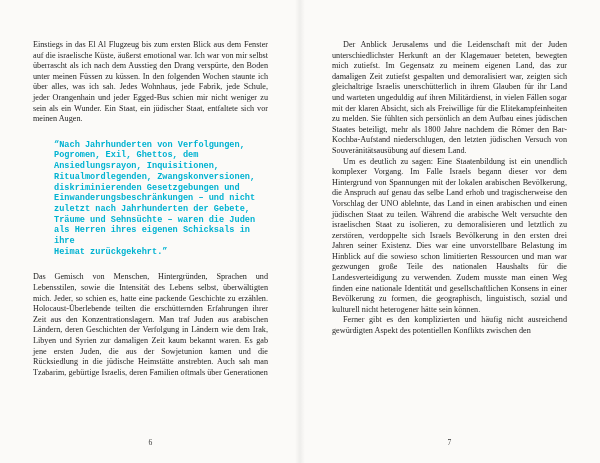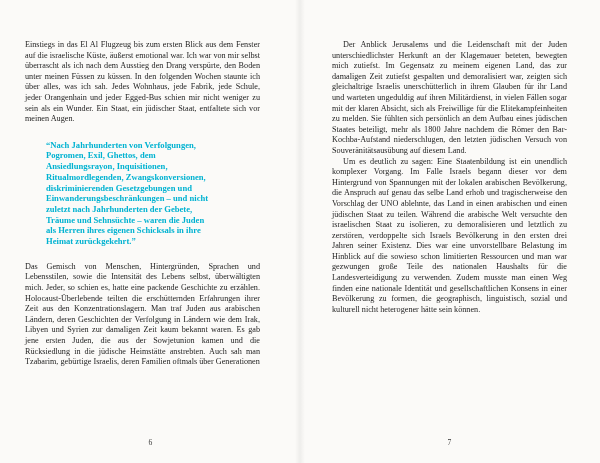--- a/index.html
+++ b/index.html
@@ -16,21 +16,21 @@
     position:absolute; left:295px; top:0; width:10px; height:463px;
     background:linear-gradient(to right, rgba(0,0,0,0), rgba(0,0,0,0.05) 50%, rgba(0,0,0,0));
     pointer-events:none;
   }
   .col {
     position:absolute; top:40px; width:235px;
     font-size:8.2px; line-height:10.6px;
     text-align:justify;
     hyphens:auto; -webkit-hyphens:auto;
   }
-  .col-left  { left:25px; }
+  .col-left  { left:33px; }
   .col-right { left:332px; }
   .para { text-align:justify; }
   .para.indent { text-indent:11px; }
   .quote {
     margin:15px 0 15px 21px;
     width:208px;
     font-weight:bold;
     font-size:8.6px;
     line-height:10.7px;
     text-align:left;
@@ -46,35 +46,36 @@
 </style>
 </head>
 <body>
 
 <div class="spread">
 
   <div class="gutter"></div>
 
   <div class="col col-left">
     <p class="para">Einstiegs in das El Al Flugzeug bis zum ersten Blick aus dem Fenster auf die israelische Küste, äußerst emotional war. Ich war von mir selbst überrascht als ich nach dem Ausstieg den Drang verspürte, den Boden unter meinen Füssen zu küssen. In den folgenden Wochen staunte ich über alles, was ich sah. Jedes Wohnhaus, jede Fabrik, jede Schule, jeder Orangenhain und jeder Egged-Bus schien mir nicht weniger zu sein als ein Wunder. Ein Staat, ein jüdischer Staat, entfaltete sich vor meinen Augen.</p>
-    <div class="quote" style="color: rgb(0, 178, 209);">“Nach Jahrhunderten von Verfolgungen,
+    <div class="quote" style="color: rgb(0, 178, 209); font-family: Liberation Mono, monospace;">“Nach Jahrhunderten von Verfolgungen,
 Pogromen, Exil, Ghettos, dem
 Ansiedlungsrayon, Inquisitionen,
 Ritualmordlegenden, Zwangskonversionen,
 diskriminierenden Gesetzgebungen und
 Einwanderungsbeschränkungen – und nicht
 zuletzt nach Jahrhunderten der Gebete,
 Träume und Sehnsüchte – waren die Juden
 als Herren ihres eigenen Schicksals in ihre
 Heimat zurückgekehrt.”</div>
     <p class="para">Das Gemisch von Menschen, Hintergründen, Sprachen und Lebensstilen, sowie die Intensität des Lebens selbst, überwältigten mich. Jeder, so schien es, hatte eine packende Geschichte zu erzählen. Holocaust-Überlebende teilten die erschütternden Erfahrungen ihrer Zeit aus den Konzentrationslagern. Man traf Juden aus arabischen Ländern, deren Geschichten der Verfolgung in Ländern wie dem Irak, Libyen und Syrien zur damaligen Zeit kaum bekannt waren. Es gab jene ersten Juden, die aus der Sowjetunion kamen und die Rücksiedlung in die jüdische Heimstätte anstrebten. Auch sah man Tzabarim, gebürtige Israelis, deren Familien oftmals über Generationen</p>
   </div>
 
   <div class="page-number left">6</div>
 
   <div class="col col-right">
     <p class="para indent">Der Anblick Jerusalems und die Leidenschaft mit der Juden unterschiedlichster Herkunft an der Klagemauer beteten, bewegten mich zutiefst. Im Gegensatz zu meinem eigenen Land, das zur damaligen Zeit zutiefst gespalten und demoralisiert war, zeigten sich gleichaltrige Israelis unerschütterlich in ihrem Glauben für ihr Land und warteten ungeduldig auf ihren Militärdienst, in vielen Fällen sogar mit der klaren Absicht, sich als Freiwillige für die Elitekampfeinheiten zu melden. Sie fühlten sich persönlich an dem Aufbau eines jüdischen Staates beteiligt, mehr als 1800 Jahre nachdem die Römer den Bar-Kochba-Aufstand niederschlugen, den letzten jüdischen Versuch von Souveränitätsausübung auf diesem Land.</p>
     <p class="para indent">Um es deutlich zu sagen: Eine Staatenbildung ist ein unendlich komplexer Vorgang. Im Falle Israels begann dieser vor dem Hintergrund von Spannungen mit der lokalen arabischen Bevölkerung, die Anspruch auf genau das selbe Land erhob und tragischerweise den Vorschlag der UNO ablehnte, das Land in einen arabischen und einen jüdischen Staat zu teilen. Während die arabische Welt versuchte den israelischen Staat zu isolieren, zu demoralisieren und letztlich zu zerstören, verdoppelte sich Israels Bevölkerung in den ersten drei Jahren seiner Existenz. Dies war eine unvorstellbare Belastung im Hinblick auf die sowieso schon limitierten Ressourcen und man war gezwungen große Teile des nationalen Haushalts für die Landesverteidigung zu verwenden. Zudem musste man einen Weg finden eine nationale Identität und gesellschaftlichen Konsens in einer Bevölkerung zu formen, die geographisch, linguistisch, sozial und kulturell nicht heterogener hätte sein können.</p>
+    <p class="para indent">Ferner gibt es den komplizierten und häufig nicht ausreichend gewürdigten Aspekt des potentiellen Konflikts zwischen den</p>
   </div>
 
   <div class="page-number right">7</div>
 
 </div>
 
 </body></html>

